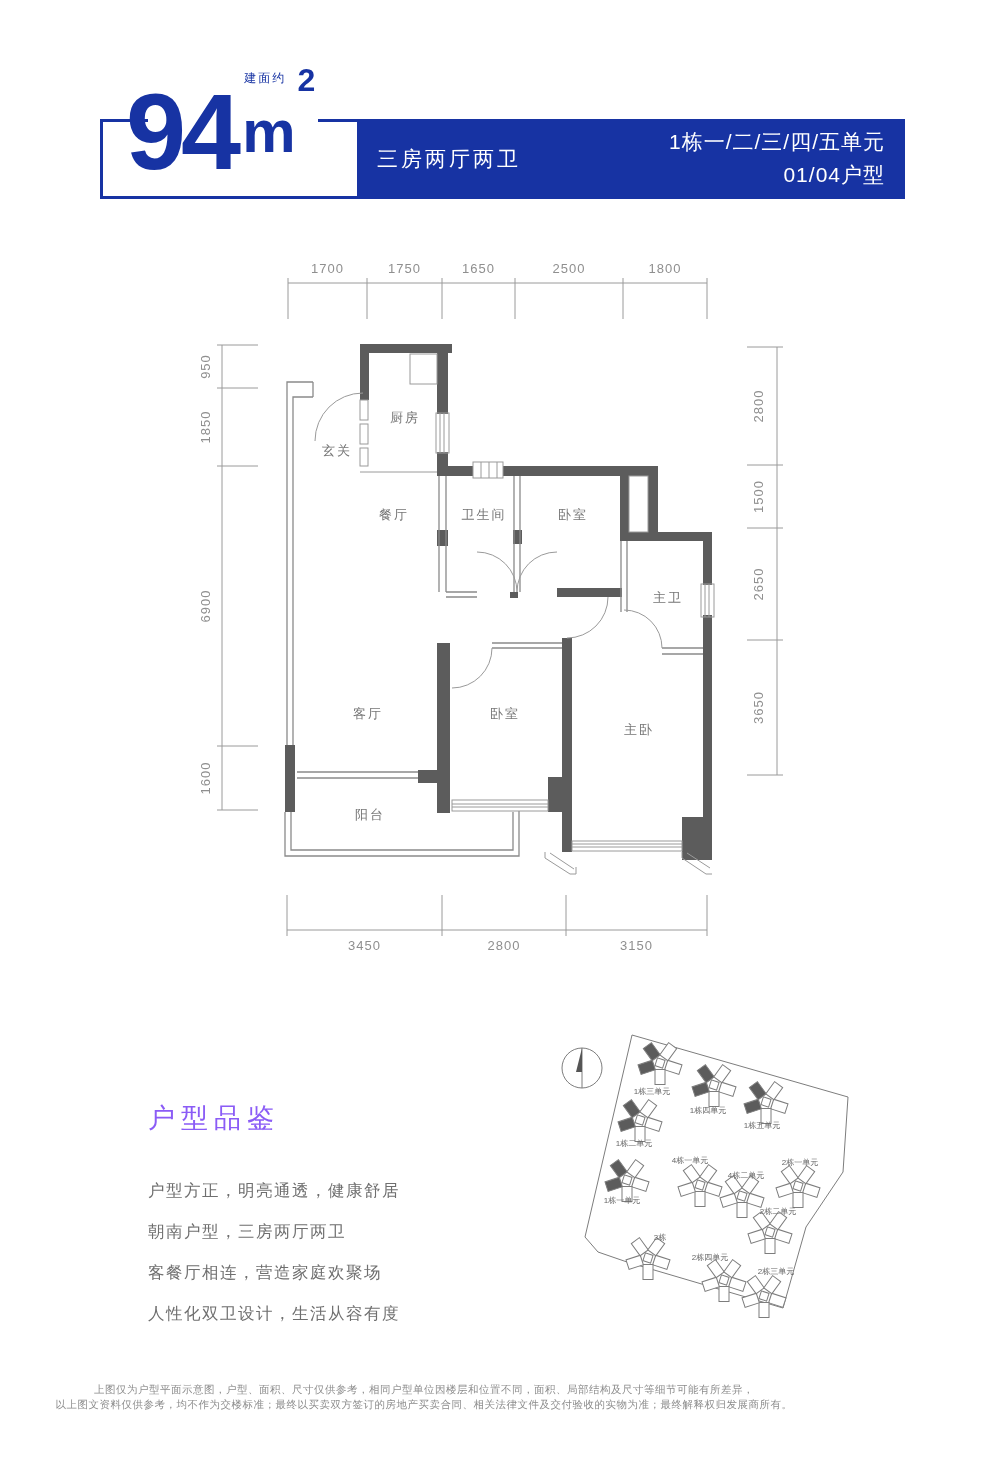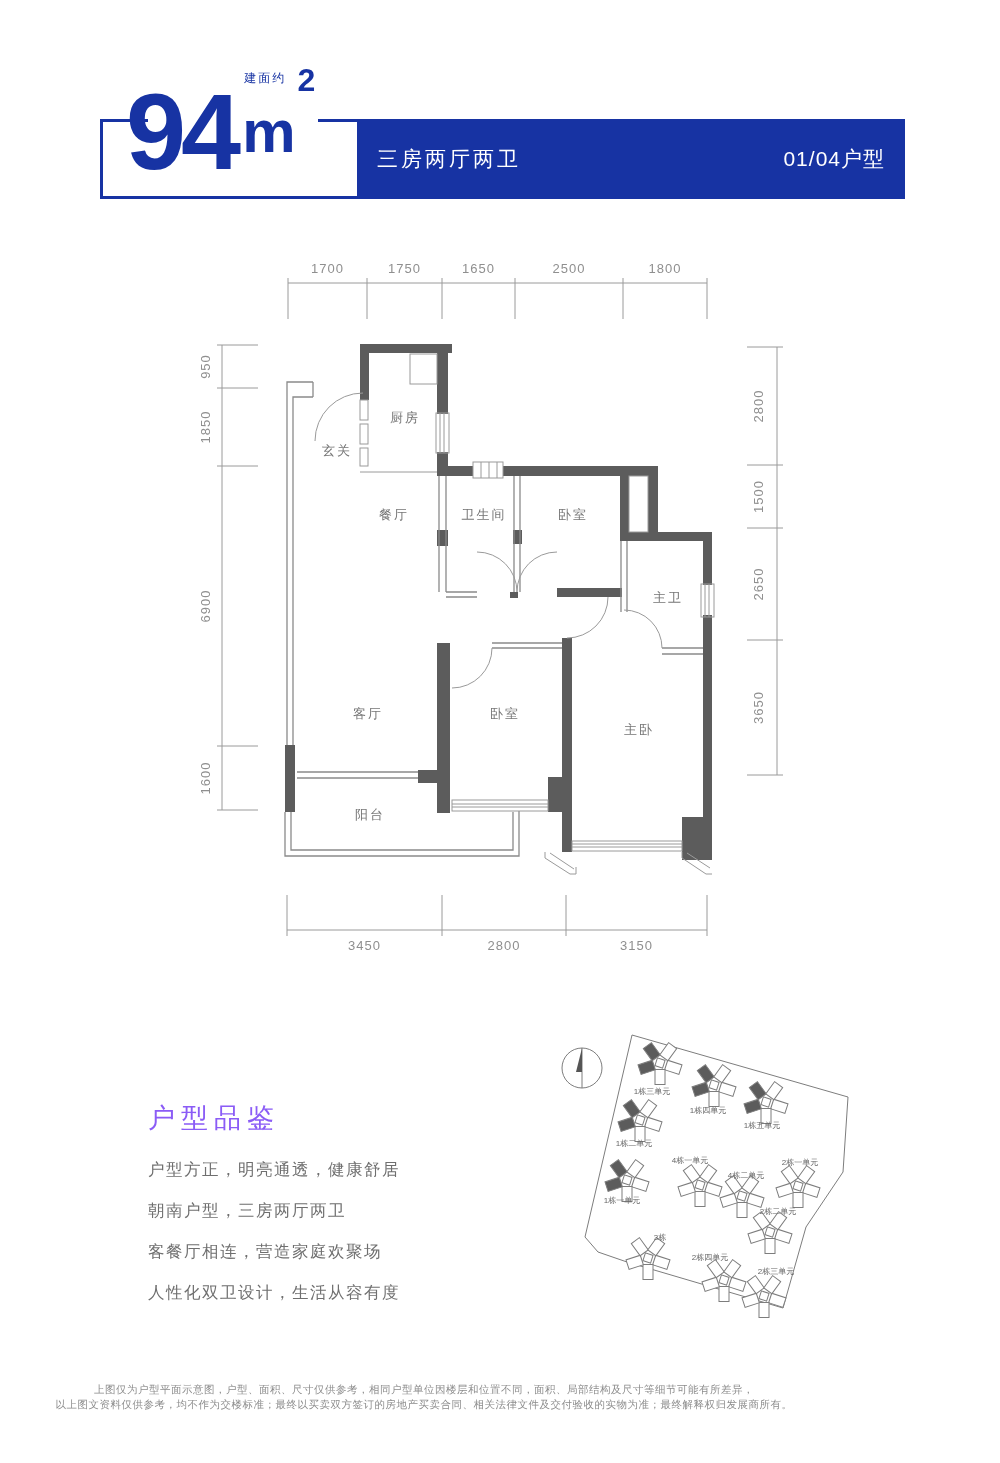--- a/index.html
+++ b/index.html
@@ -19,21 +19,21 @@
   .sup{font-size:32px;font-weight:700;position:relative;top:-52px;margin-left:2px;line-height:1;}
   .hdr-bar{position:absolute;left:357px;top:119px;width:548px;height:80px;background:var(--accent);
            color:#fff;display:flex;align-items:center;justify-content:space-between;
            padding:16px 20px;box-sizing:border-box;}
   .bar-left{font-size:21px;letter-spacing:3px;}
   .bar-right{text-align:right;font-size:21px;line-height:1.55;letter-spacing:1px;}
   
   .hx{position:absolute;left:148px;top:1100px;}
   .hx-title{font-size:27px;color:#8b5cf6;letter-spacing:6px;}
   .hx-item{font-size:16.5px;color:#6f6f6f;margin-top:19px;letter-spacing:1.5px;}
-  .hx-item:first-of-type{margin-top:23px;}
+  .hx-item:first-of-type{margin-top:44px;}
   
   .disc{position:absolute;left:0;top:1382px;width:848px;text-align:center;
         font-size:10.5px;color:#8c8c8c;line-height:15px;letter-spacing:0.5px;}
   
   svg{position:absolute;left:0;top:0;}
   .wall{fill:#5c5c5c;}
   .thin{stroke:#8a8a8a;stroke-width:1.3;fill:none;}
   .thin2{stroke:#9a9a9a;stroke-width:1;fill:none;}
   .dimline{stroke:#9a9a9a;stroke-width:1;fill:none;}
   .room-label{font-size:13px;fill:#757575;letter-spacing:2px;}
@@ -342,20 +342,21 @@
   <div class="seg seg-b"></div>
 </div>
 <div class="area-group">
   <span class="big-num">94</span>
     <span class="m-wrap"><span class="jm">建面约</span><span>m</span></span>
     <span class="sup">2</span>
 </div>
 <div class="hdr-bar">
   <div class="bar-left">三房两厅两卫</div>
   <div class="bar-right">
+    <div>1栋一/二/三/四/五单元</div>
     <div>01/04户型</div>
   </div>
 </div>
 
 <div class="hx">
   <div class="hx-title">户型品鉴</div>
   <div id="hx-items">
       <div class="hx-item">户型方正，明亮通透，健康舒居</div>
       <div class="hx-item">朝南户型，三房两厅两卫</div>
       <div class="hx-item">客餐厅相连，营造家庭欢聚场</div>

